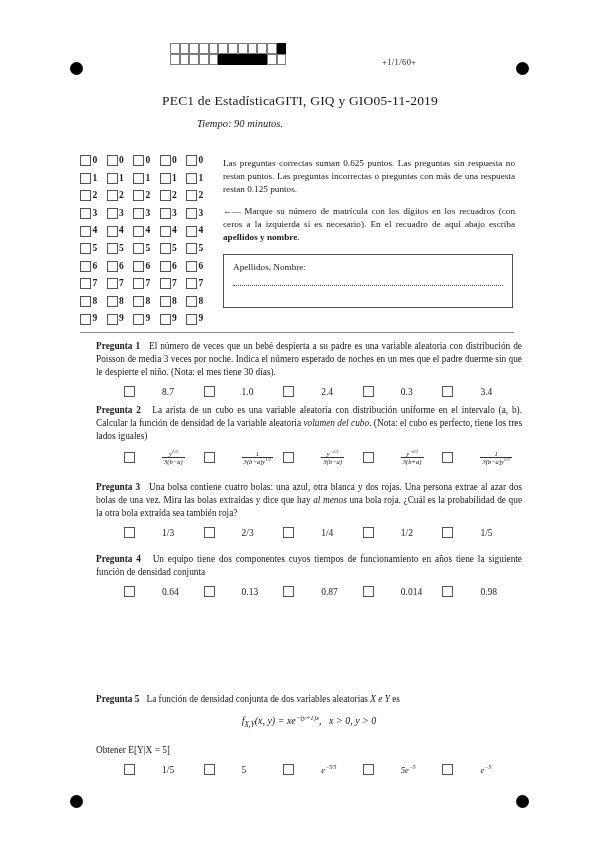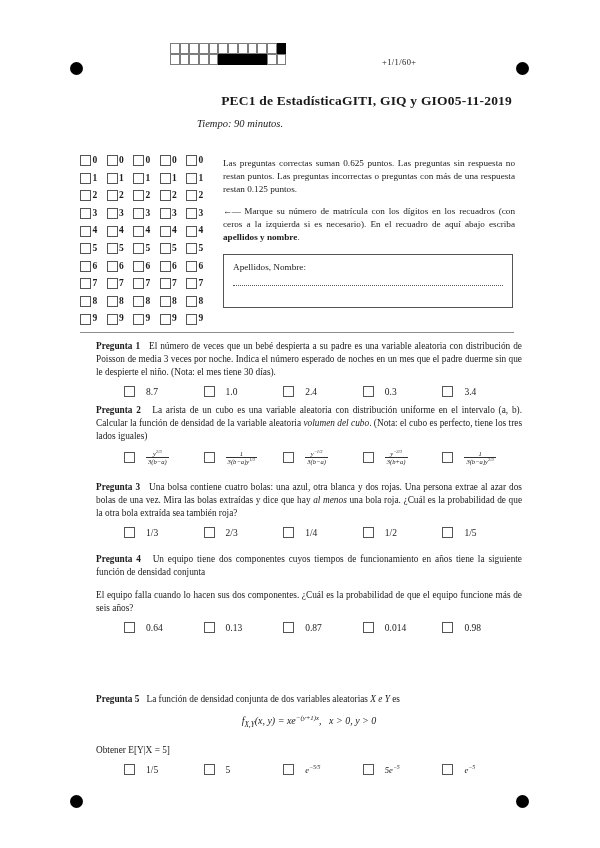--- a/index.html
+++ b/index.html
@@ -57,23 +57,23 @@
     font-family: "Liberation Serif", serif;
   }
 
   
   .title-row {
     position: absolute;
     left: 88px;
     top: 93px;
     width: 424px;
     display: flex;
-    justify-content: flex-end;
+    justify-content: center;
     align-items: baseline;
-    font-weight: bold;
+    font-weight: normal;
     font-size: 13.5px;
   }
   .title-left  { letter-spacing: 0.2px; }
   .title-mid   { letter-spacing: 0.2px; }
   .title-right { letter-spacing: 0.2px; }
 
   .subtitle {
     position: absolute;
     left: 0;
     top: 118px;
@@ -169,20 +169,21 @@
 
   .opt-row {
     display: flex;
     margin-top: 7px;
     padding-left: 28px;
   }
   .opt {
     display: flex;
     align-items: center;
     width: 85px;
+    gap: 16px;
   }
   .opt-box {
     width: 11px;
     height: 11px;
     border: 1.1px solid #555;
     background: #fff;
     box-sizing: border-box;
     flex: none;
   }
   .opt-label {
@@ -570,21 +571,20 @@
       </div>
       <div class="opt">
         <div class="opt-box"></div>
         <span class="opt-label">1/5</span>
       </div>
     </div>
 </div>
 
 <div class="q-block" style="top:553px;">
   <p class="q-text"><span class="q-label">Pregunta 4</span>&nbsp;&nbsp;&nbsp;<span>Un equipo tiene dos componentes cuyos tiempos de funcionamiento en años tiene la siguiente función de densidad conjunta</span></p>
-  <p class="q-text" style="margin-top:10px;">El equipo falla cuando lo hacen sus dos componentes. ¿Cuál es la probabilidad de que el equipo funcione más de seis años?</p>
   <div class="opt-row" id="q4-opts">
       <div class="opt">
         <div class="opt-box"></div>
         <span class="opt-label">0.64</span>
       </div>
       <div class="opt">
         <div class="opt-box"></div>
         <span class="opt-label">0.13</span>
       </div>
       <div class="opt">

